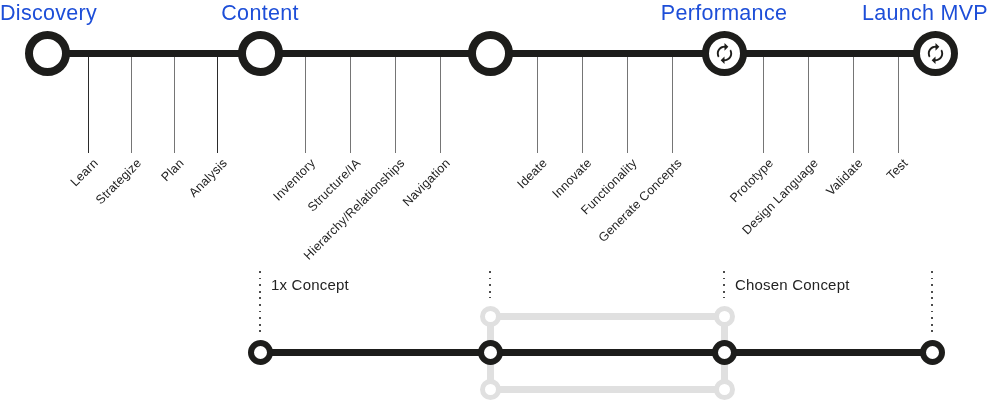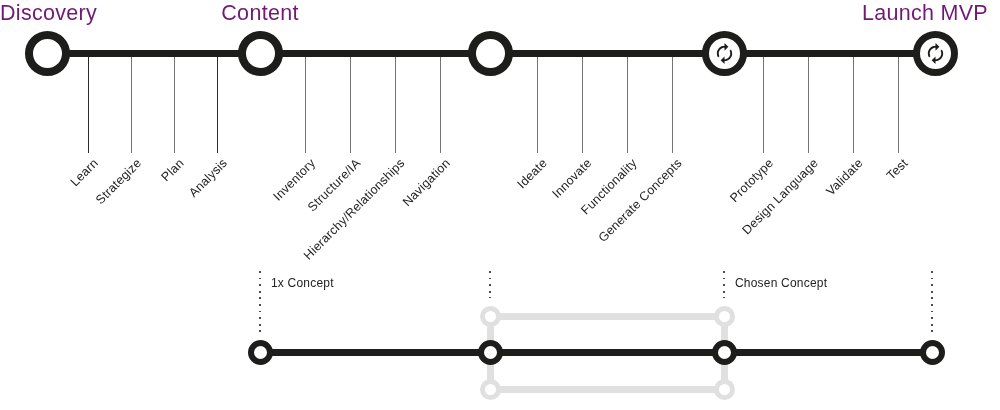--- a/index.html
+++ b/index.html
@@ -2,21 +2,21 @@
 <html><head>
 <meta charset="utf-8">
 <style>
   html,body { margin:0; padding:0; background:#ffffff; }
   .stage {
     position:relative; width:1000px; height:410px; background:#ffffff;
     font-family:"Liberation Sans", sans-serif; overflow:hidden;
   }
   
   .phase-title {
-    position:absolute; top:1px; font-size:21.5px; color:#701a75;
+    position:absolute; top:1px; font-size:21.5px; color:#1d4ed8;
     letter-spacing:.3px; white-space:nowrap;
   }
   .centered { transform:translateX(-50%); }
   .main-top { position:absolute; left:48px; top:50px; width:888px; height:7px; background:#1d1d1b; }
   .tick { position:absolute; top:57px; width:1px; height:96px; background:#757575; }
   .tick.dark { background:#2b2b2b; }
   .step {
     position:absolute; top:156px; transform:rotate(-45deg); transform-origin:100% 0;
     font-size:12.5px; color:#232323; letter-spacing:.2px; white-space:nowrap;
   }
@@ -34,29 +34,30 @@
   }
   .main-bottom { position:absolute; left:259px; top:349px; width:674px; height:7px; background:#1d1d1b; }
   .bnode {
     position:absolute; top:340px; width:25px; height:25px; box-sizing:border-box;
     border:6px solid #1d1d1b; background:#fff; border-radius:50%;
   }
   .dotted {
     position:absolute; width:2px;
     background:repeating-linear-gradient(to bottom,#4d4d4d 0 1.8px,transparent 1.8px 6.6px);
   }
-  .mlabel { position:absolute; top:276px; font-size:12px; color:#232323; letter-spacing:.2px; white-space:nowrap; }
+  .mlabel { position:absolute; top:276px; font-size:15px; color:#232323; letter-spacing:.2px; white-space:nowrap; }
 </style>
 </head>
 <body>
 
 <div class="stage">
 
   <div class="phase-title" style="left:0px">Discovery</div>
   <div class="phase-title centered" style="left:260px">Content</div>
+  <div class="phase-title centered" style="left:724px">Performance</div>
   <div class="phase-title" style="right:12px">Launch MVP</div>
 
   <div class="main-top"></div>
 
   <div class="tick dark" style="left:88px"></div>
   <div class="tick" style="left:131px"></div>
   <div class="tick" style="left:174px"></div>
   <div class="tick dark" style="left:217px"></div>
   <div class="tick" style="left:305px"></div>
   <div class="tick" style="left:350px"></div>

